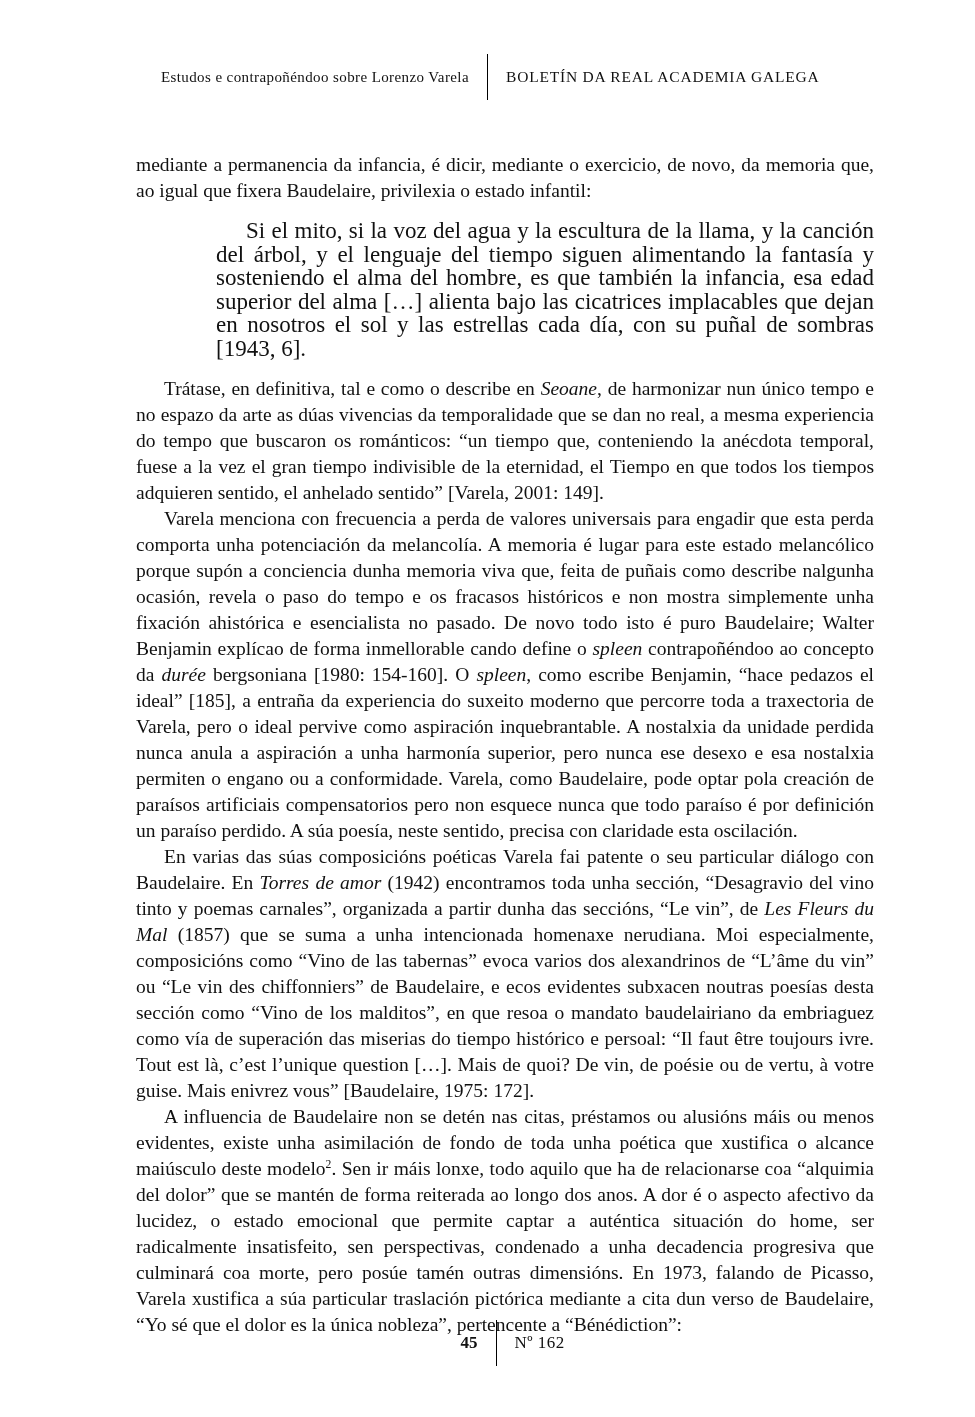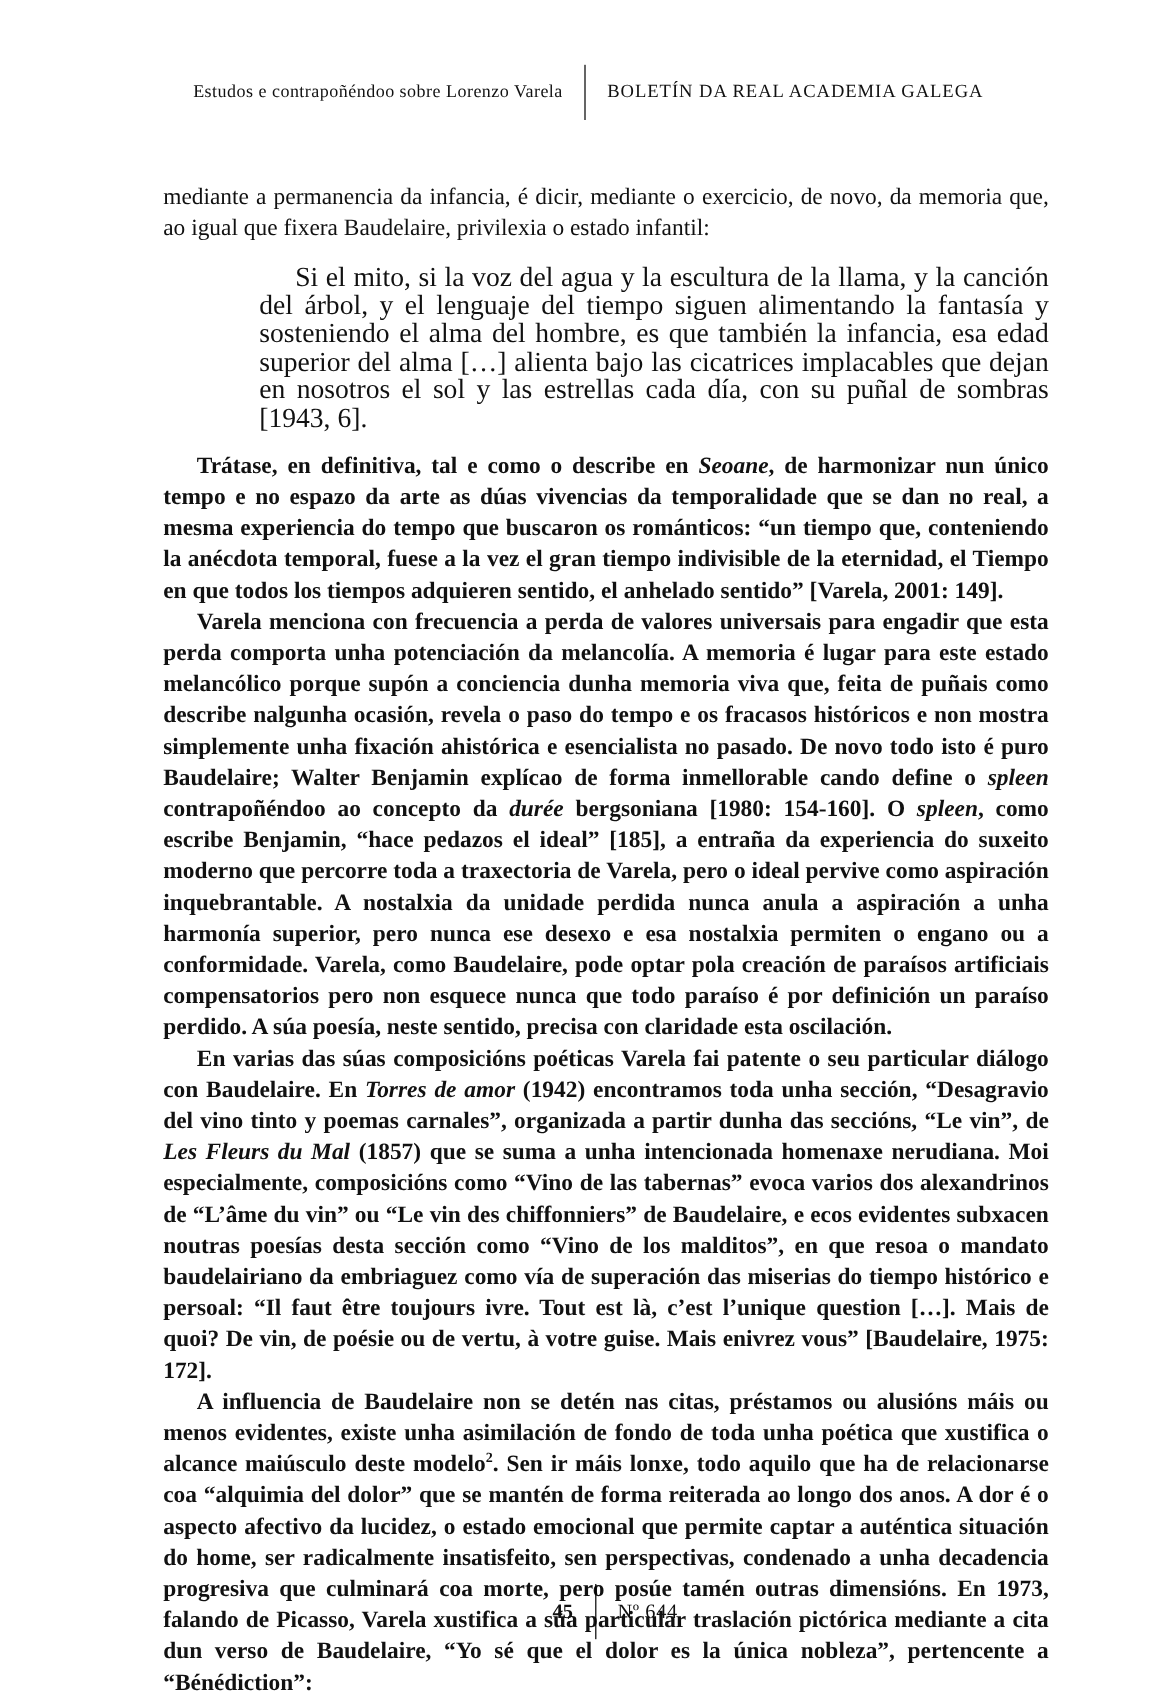--- a/index.html
+++ b/index.html
@@ -57,21 +57,21 @@
     width: 738px;
     margin-top: 12px;
   }
   .para {
     margin: 0;
     text-align: justify;
     font-size: 19.5px;
     line-height: 26px;
   }
   .para.opening { text-indent: 0; }
-  .para.body { text-indent: 28px; font-weight: bold; }
+  .para.body { text-indent: 28px; }
   .para.quote {
     margin: 15px 0 15px 80px;
     font-size: 23px;
     line-height: 23.6px;
     text-indent: 30px;
   }
   .para em { font-style: italic; }
   .para sup {
     font-size: 60%;
     line-height: 0;
@@ -127,15 +127,15 @@
     <p class="para body"><span>En varias das súas composicións poéticas Varela fai patente o seu particular diálogo con Baudelaire. En </span><em>Torres de amor</em><span> (1942) encontramos toda unha sección, “Desagravio del vino tinto y poemas carnales”, organizada a partir dunha das seccións, “Le vin”, de </span><em>Les Fleurs du Mal</em><span> (1857) que se suma a unha intencionada homenaxe nerudiana. Moi especialmente, composicións como “Vino de las tabernas” evoca varios dos alexandrinos de “L’âme du vin” ou “Le vin des chiffonniers” de Baudelaire, e ecos evidentes subxacen noutras poesías desta sección como “Vino de los malditos”, en que resoa o mandato baudelairiano da embriaguez como vía de superación das miserias do tiempo histórico e persoal: “Il faut être toujours ivre. Tout est là, c’est l’unique question […]. Mais de quoi? De vin, de poésie ou de vertu, à votre guise. Mais enivrez vous” [Baudelaire, 1975: 172].</span></p>
     <p class="para body"><span>A influencia de Baudelaire non se detén nas citas, préstamos ou alusións máis ou menos evidentes, existe unha asimilación de fondo de toda unha poética que xustifica o alcance maiúsculo deste modelo</span><sup>2</sup><span>. Sen ir máis lonxe, todo aquilo que ha de relacionarse coa “alquimia del dolor” que se mantén de forma reiterada ao longo dos anos. A dor é o aspecto afectivo da lucidez, o estado emocional que permite captar a auténtica situación do home, ser radicalmente insatisfeito, sen perspectivas, condenado a unha decadencia progresiva que culminará coa morte, pero posúe tamén outras dimensións. En 1973, falando de Picasso, Varela xustifica a súa particular traslación pictórica mediante a cita dun verso de Baudelaire, “Yo sé que el dolor es la única nobleza”, pertencente a “Bénédiction”:</span></p>
   </main>
 
 <div class="page-foot">
   <div class="cell-left">
     <span>45</span>
   </div>
   <div class="vrule"></div>
   <div class="cell-right">
-    <span>Nº 644</span>
+    <span>Nº 162</span>
   </div>
 </div>
 
 </body></html>

